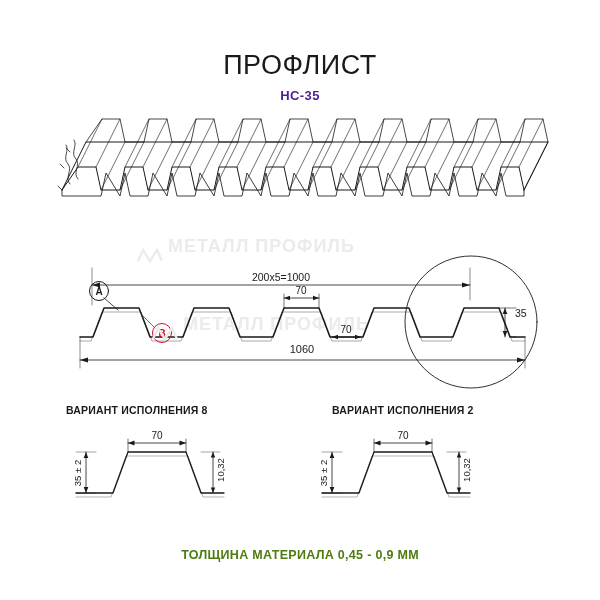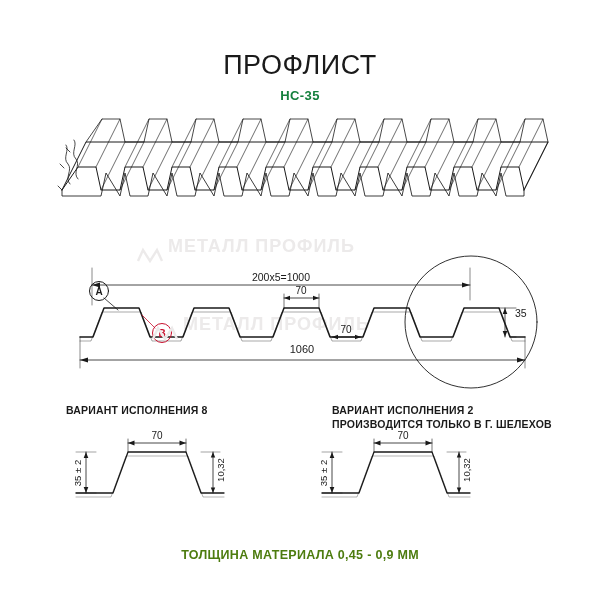--- a/index.html
+++ b/index.html
@@ -31,21 +31,21 @@
     color: #1a1a1a;
   }
   .subtitle {
     position: absolute;
     top: 88px;
     left: 0;
     width: 600px;
     text-align: center;
     font-size: 13px;
     font-weight: bold;
-    color: #15803d;
+    color: #4c1d95;
     letter-spacing: 0.4px;
   }
   .footer-note {
     position: absolute;
     bottom: 38px;
     left: 0;
     width: 600px;
     text-align: center;
     font-size: 12.5px;
     font-weight: bold;
@@ -271,17 +271,16 @@
   <svg class="wm-ico" style="top:324px; left:151px;" viewBox="0 0 28 20">
     <path d="M2 15 L7 4 L14 15 L21 4 L26 15" fill="none" stroke="#eceaea" stroke-width="2.4"></path>
   </svg>
 
   <div class="variant-label variant-1">
     <div>ВАРИАНТ ИСПОЛНЕНИЯ 8</div>
   </div>
 
   <div class="variant-label variant-2">
     <div>ВАРИАНТ ИСПОЛНЕНИЯ 2</div>
-    <div>ПРОИЗВОДИТСЯ ТОЛЬКО В Г. ШЕЛЕХОВ</div>
   </div>
 
   <div class="footer-note">ТОЛЩИНА МАТЕРИАЛА 0,45 - 0,9 ММ</div>
 </div>
 
 </body></html>

